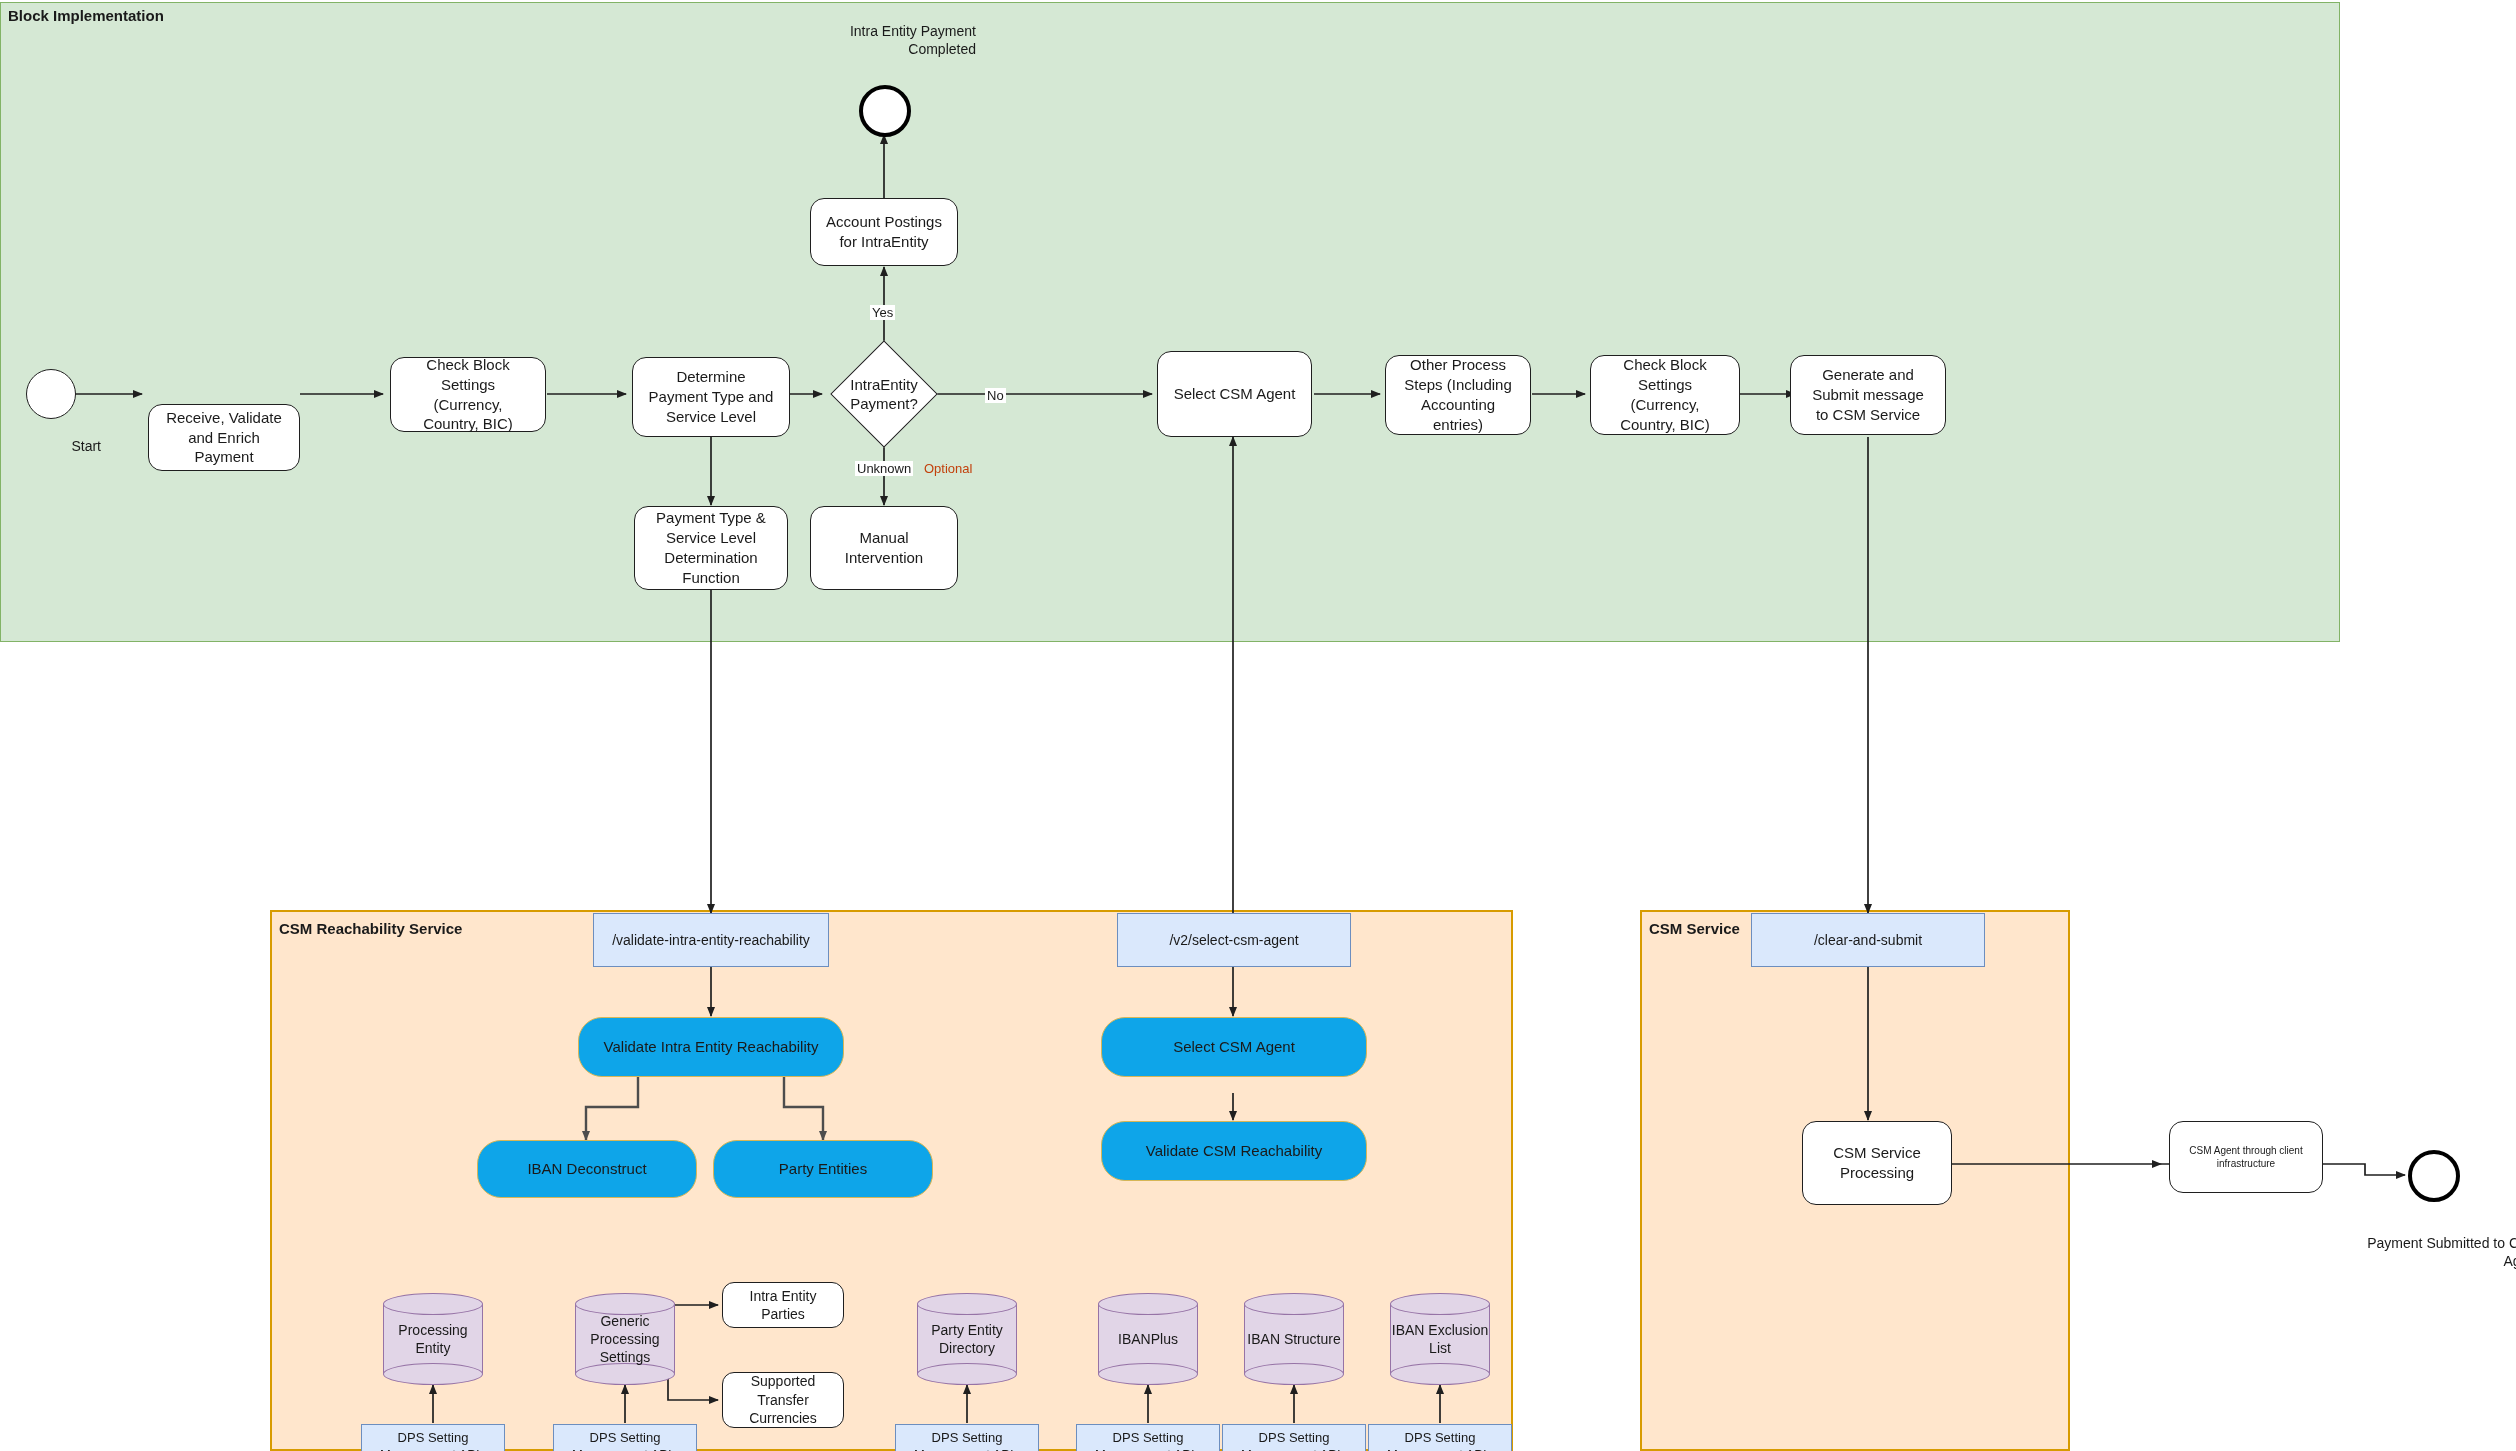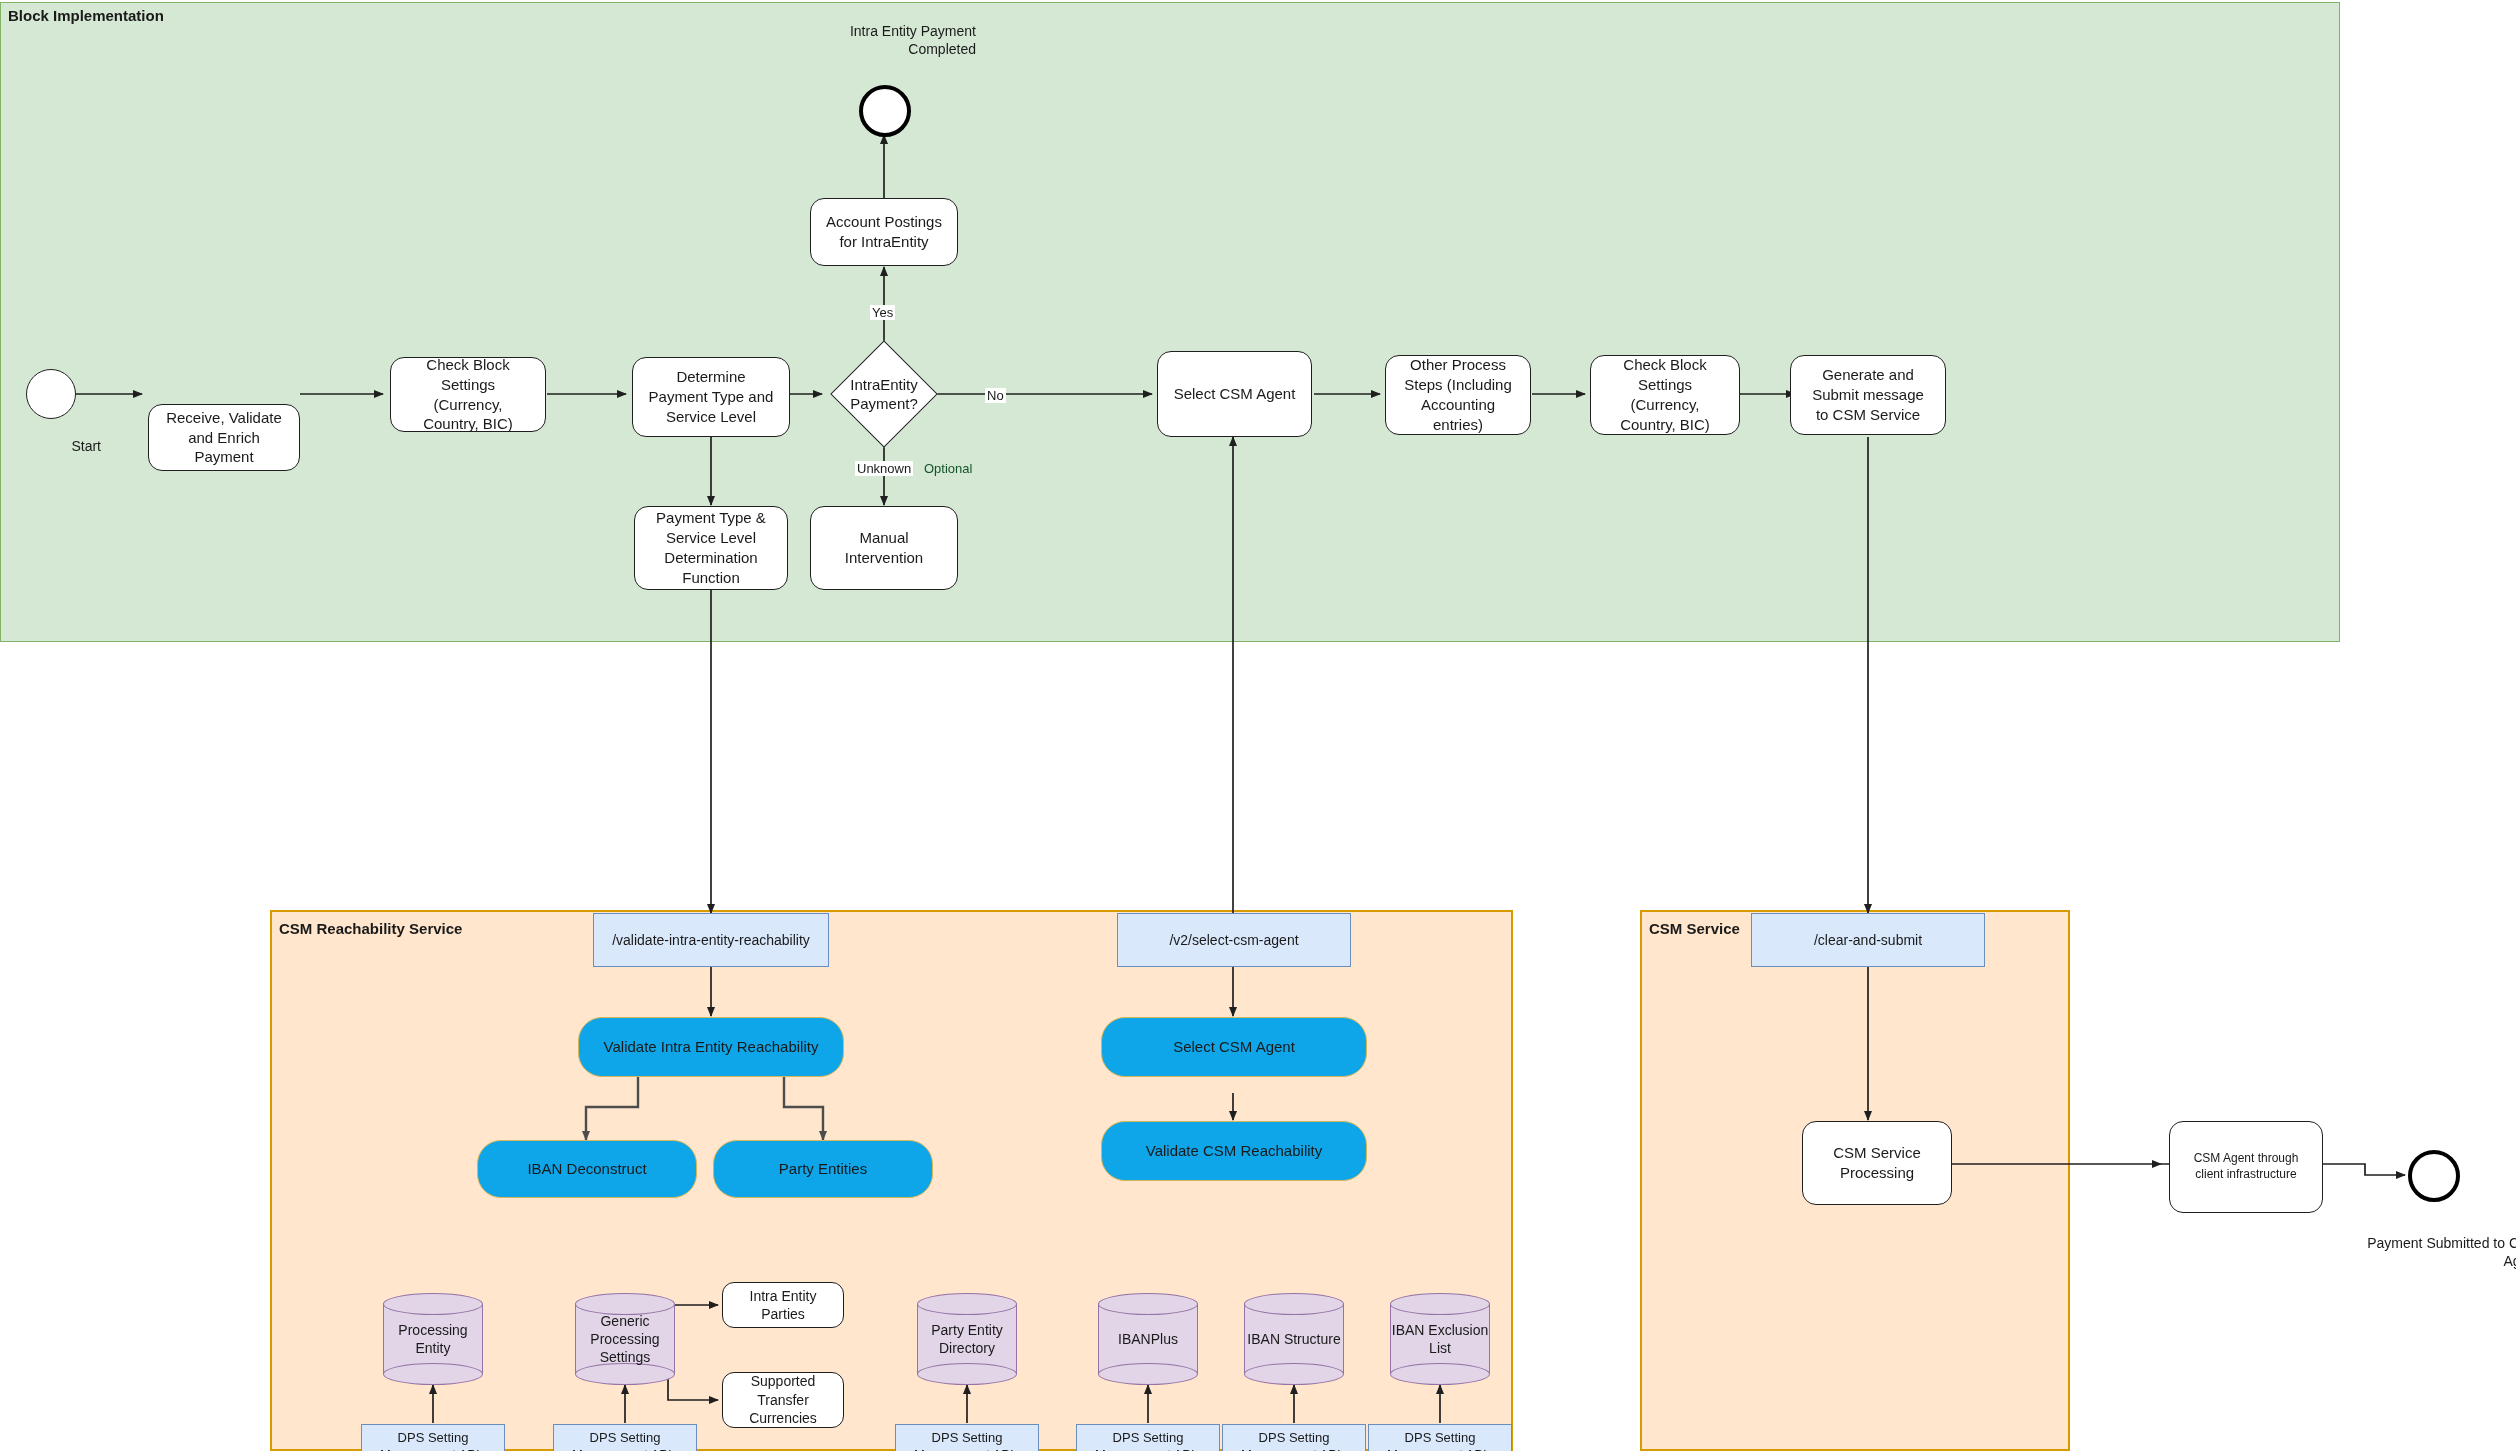--- a/index.html
+++ b/index.html
@@ -31,21 +31,21 @@
              border-left:1.5px solid #9673a6;border-right:1.5px solid #9673a6;}
   .cyl .top{position:absolute;left:0;right:0;top:0;height:22px;background:#e1d5e7;
             border:1.5px solid #9673a6;border-radius:50%;box-sizing:border-box;}
   .cyl .bot{position:absolute;left:0;right:0;bottom:0;height:22px;background:#e1d5e7;
             border:1.5px solid #9673a6;border-radius:50%;box-sizing:border-box;}
   .cyl .lbl{position:absolute;left:0;right:0;top:0;bottom:0;display:flex;align-items:center;
             justify-content:center;text-align:center;font-size:14px;color:#1a1a1a;line-height:1.3;z-index:3;}
 
   .cap{position:absolute;font-size:14px;color:#1a1a1a;text-align:right;line-height:1.3;color:#1a1a1a;}
   .edge-lbl{position:absolute;font-size:13px;color:#1a1a1a;background:#ffffff;padding:0 2px;white-space:nowrap;}
-  .edge-lbl.opt{color:#14532d;background:transparent;}
+  .edge-lbl.opt{color:#c2410c;background:transparent;}
 
   svg.links{position:absolute;left:0;top:0;width:2516px;height:1451px;pointer-events:none;}
 </style>
 </head>
 <body>
 
 <div id="canvas">
 
   <div class="lane" style="left:0px;top:2px;width:2340px;height:640px;background:#d5e8d4;border:1.5px solid #82b366;"></div>
   <div class="lane-label" style="left:8px;top:7px;">Block Implementation</div>
@@ -218,18 +218,18 @@
   <div class="node api" style="left:553px;top:1424px;width:144px;height:44px;font-size:13px;">DPS Setting Management APIs</div>
   <div class="node api" style="left:895px;top:1424px;width:144px;height:44px;font-size:13px;">DPS Setting Management APIs</div>
   <div class="node api" style="left:1076px;top:1424px;width:144px;height:44px;font-size:13px;">DPS Setting Management APIs</div>
   <div class="node api" style="left:1222px;top:1424px;width:144px;height:44px;font-size:13px;">DPS Setting Management APIs</div>
   <div class="node api" style="left:1368px;top:1424px;width:144px;height:44px;font-size:13px;">DPS Setting Management APIs</div>
 
   <div class="node api" style="left:1751px;top:913px;width:234px;height:54px;font-size:14px;">/clear-and-submit</div>
 
   <div class="node proc" style="left:1802px;top:1121px;width:150px;height:84px;">CSM Service Processing</div>
 
-  <div class="node proc" style="left:2169px;top:1121px;width:154px;height:92px;font-size:12px;">CSM Agent through client infrastructure</div>
+  <div class="node proc" style="left:2169px;top:1121px;width:154px;height:72px;font-size:10px;">CSM Agent through client infrastructure</div>
 
   <div class="circ end" style="left:2408px;top:1150px;width:52px;height:52px;"></div>
   <div class="cap" style="left:2330px;top:1234px;width:210px;">Payment Submitted to CSM Agent</div>
 
 </div>
 
 </body></html>

